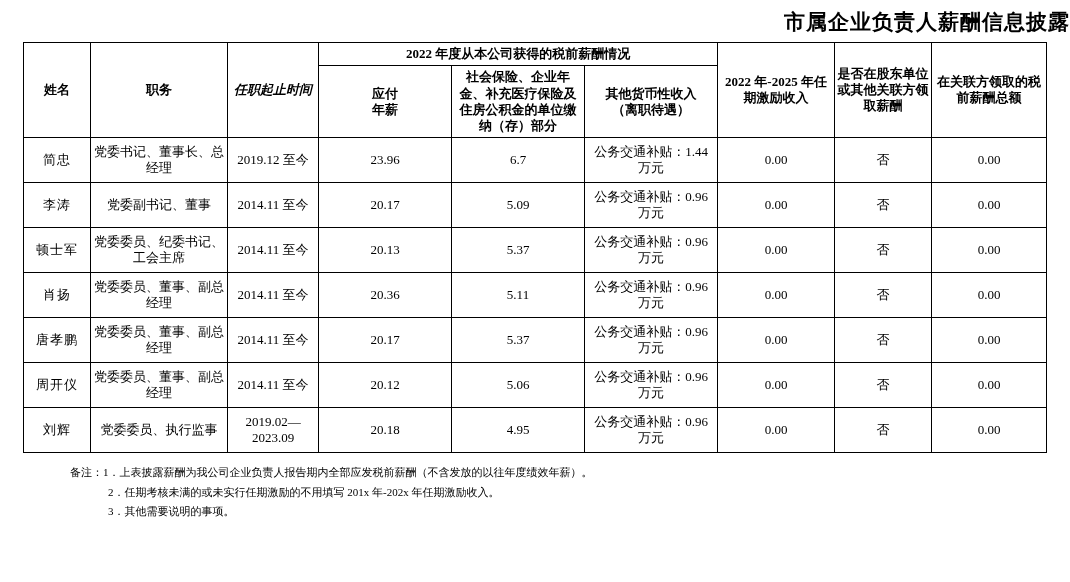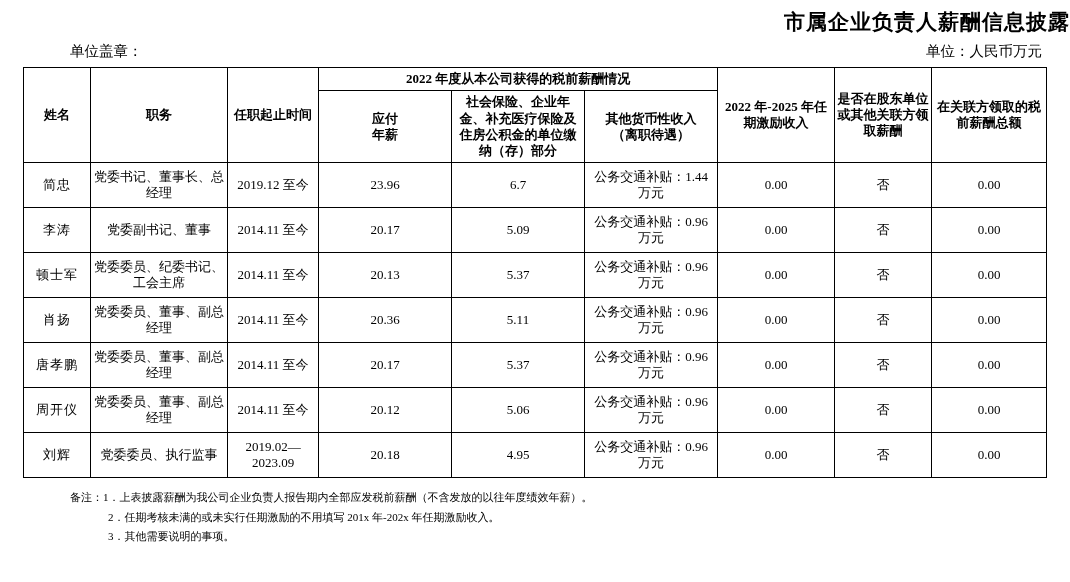--- a/index.html
+++ b/index.html
@@ -50,21 +50,21 @@
     font-size: 13px;
     font-weight: normal;
     padding: 3px 2px;
     line-height: 1.25;
   }
   table.salary thead th {
     font-weight: bold;
   }
   th.hdr-name { width: 62px; }
   th.hdr-post { width: 132px; }
-  th.hdr-term { width: 86px; }
+  th.hdr-term { width: 86px; font-style: italic; }
   th.hdr-pay { width: 56px; margin-left: 47px; }
   th.hdr-ins { width: 152px; }
   th.hdr-other { width: 200px; }
   th.hdr-incent { width: 112px; }
   th.hdr-rel { width: 92px; }
   th.hdr-reltotal { width: 110px; }
   td.post-cell {
     text-align: left;
     padding-left: 5px;
     line-height: 1.3;
@@ -91,24 +91,20 @@
     display: block;
   }
 </style>
 </head>
 <body>
 
 <div class="page">
 
   <div class="doc-title">市属企业负责人薪酬信息披露</div>
 
-  <div class="meta-row">
-    <span>单位盖章：</span>
-    <span>单位：人民币万元</span>
-  </div>
 
   <table class="salary">
     <thead>
       <tr>
         <th class="hdr-name" rowspan="2">姓名</th>
         <th class="hdr-post" rowspan="2">职务</th>
         <th class="hdr-term" rowspan="2">任职起止时间</th>
         <th class="hdr-group" colspan="3">2022 年度从本公司获得的税前薪酬情况</th>
         <th class="hdr-incent" rowspan="2">2022 年-2025 年任期激励收入</th>
         <th class="hdr-rel" rowspan="2">是否在股东单位或其他关联方领取薪酬</th>

